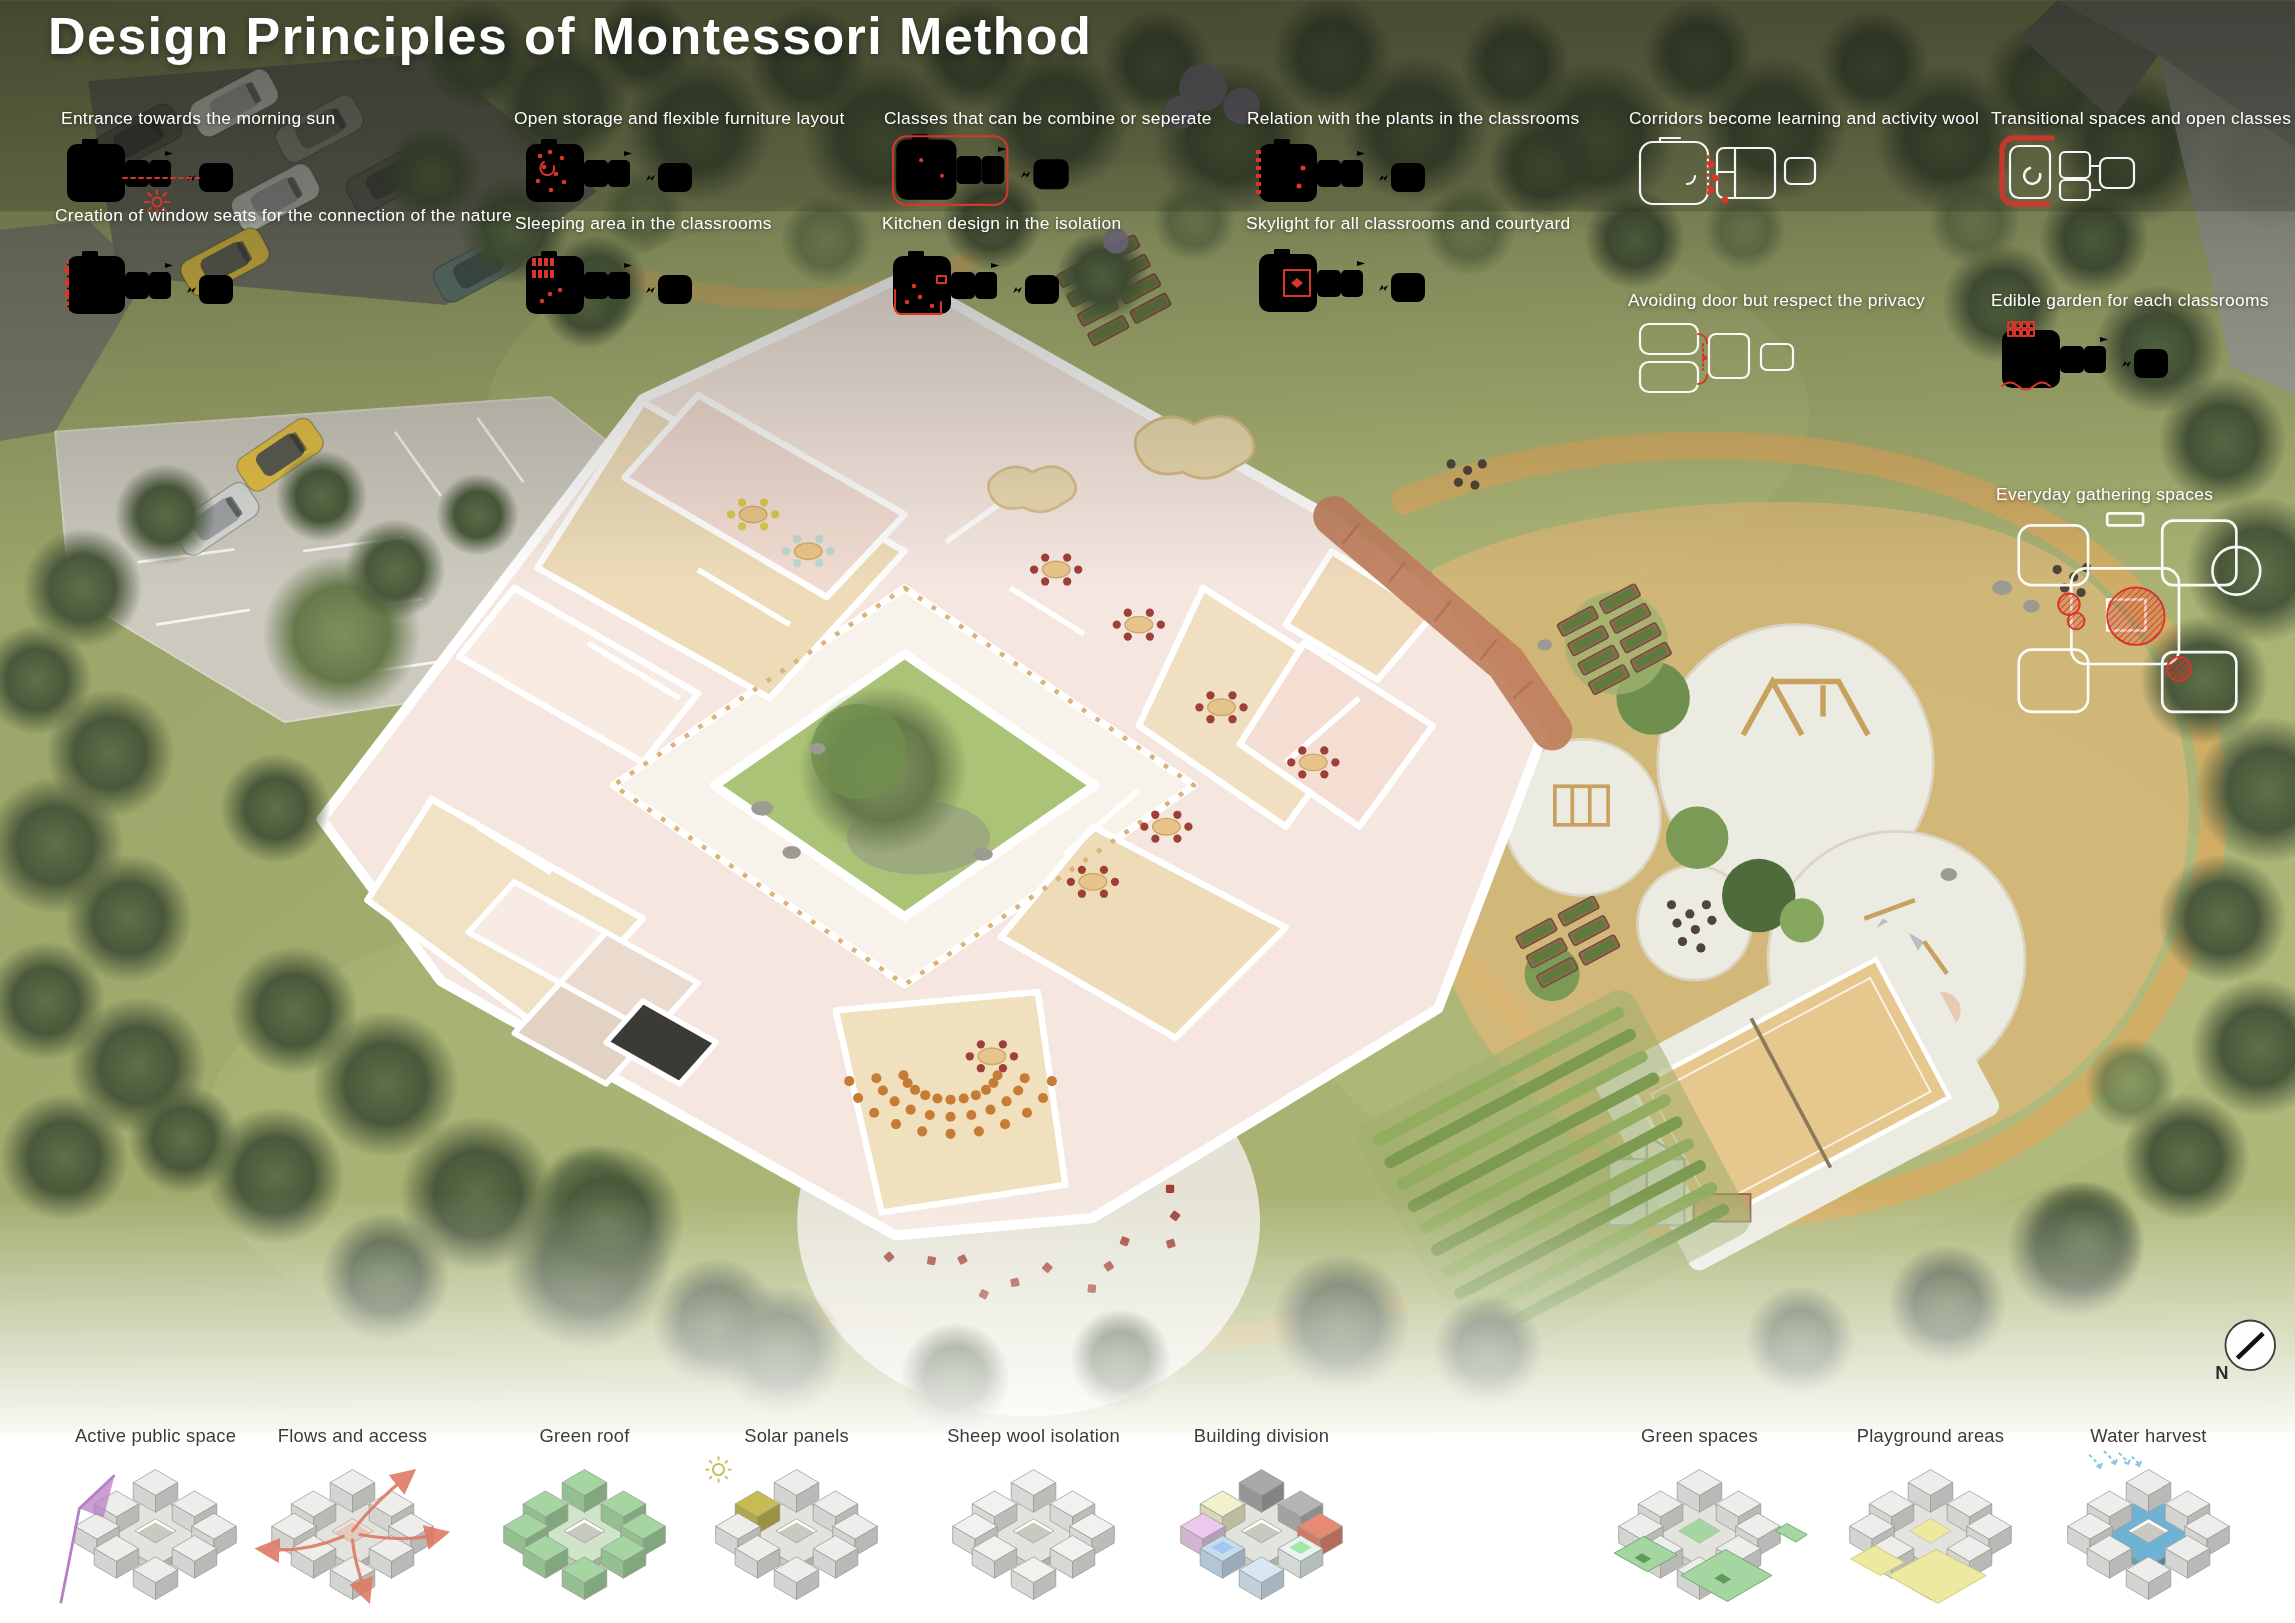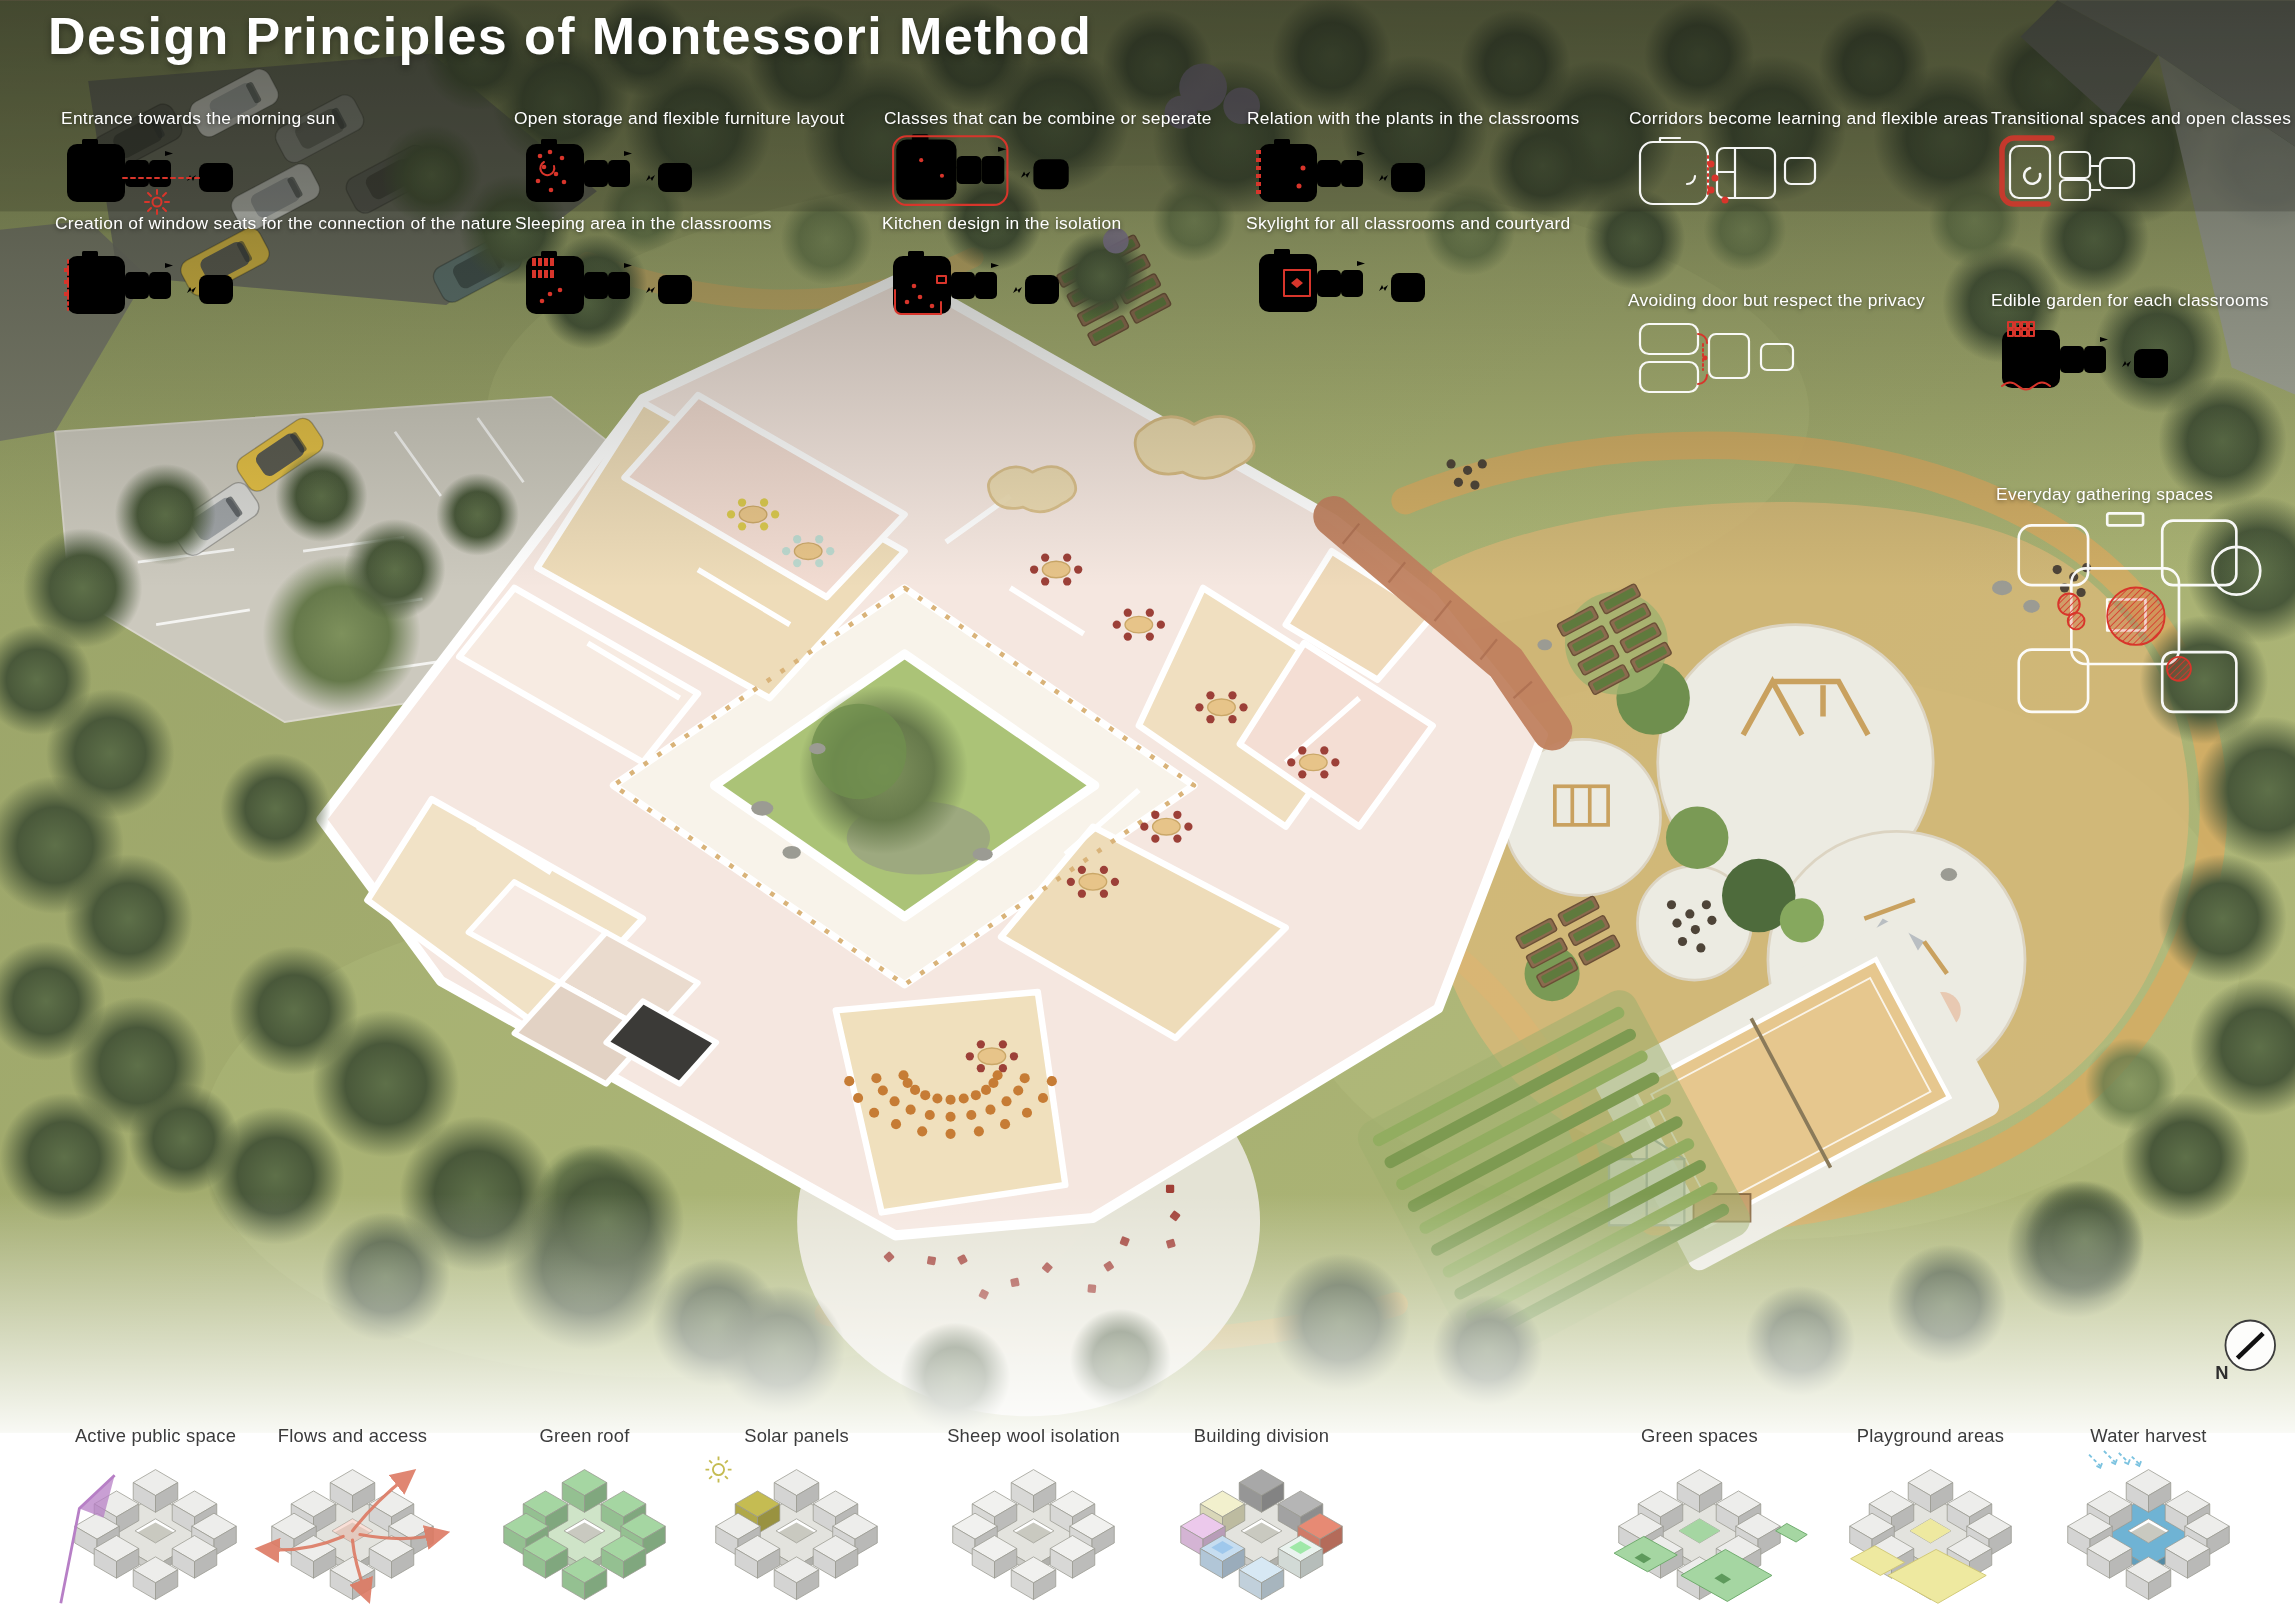--- a/index.html
+++ b/index.html
@@ -533,28 +533,28 @@
 
 <rect x="0" y="0" width="2500" height="640" fill="url(#gTop)"></rect>
 <rect x="0" y="0" width="2500" height="230" fill="rgba(30,34,24,.22)"></rect>
 <rect x="0" y="1300" width="2500" height="330" fill="url(#gFade)"></rect>
 <rect x="0" y="1560" width="2500" height="208" fill="#ffffff"></rect>
 </svg>
 
 <h1 class="title">Design Principles of Montessori Method</h1>
 
 <div class="plabel" style="left:61px;top:108px">Entrance towards the morning sun</div>
-<div class="plabel" style="left:55px;top:213px">Creation of window seats for the connection of the nature</div>
+<div class="plabel" style="left:55px;top:205px">Creation of window seats for the connection of the nature</div>
 <div class="plabel" style="left:514px;top:108px">Open storage and flexible furniture layout</div>
 <div class="plabel" style="left:515px;top:213px">Sleeping area in the classrooms</div>
 <div class="plabel" style="left:884px;top:108px">Classes that can be combine or seperate</div>
 <div class="plabel" style="left:882px;top:213px">Kitchen design in the isolation</div>
 <div class="plabel" style="left:1247px;top:108px">Relation with the plants in the classrooms</div>
 <div class="plabel" style="left:1246px;top:213px">Skylight for all classrooms and courtyard</div>
-<div class="plabel" style="left:1629px;top:108px">Corridors become learning and flexible areas</div>
+<div class="plabel" style="left:1629px;top:108px">Corridors become learning and activity wool</div>
 <div class="plabel" style="left:1628px;top:290px">Avoiding door but respect the privacy</div>
 <div class="plabel" style="left:1991px;top:108px">Transitional spaces and open classes</div>
 <div class="plabel" style="left:1991px;top:290px">Edible garden for each classrooms</div>
 <div class="plabel" style="left:1996px;top:484px">Everyday gathering spaces</div>
 
 <svg width="0" height="0" style="position:absolute">
 <defs>
   <pattern id="redHatch" width="4" height="4" patternTransform="rotate(45)" patternUnits="userSpaceOnUse">
     <rect width="4" height="4" fill="rgba(216,53,43,.2)"></rect>
           <line x1="0" y1="0" x2="0" y2="4" stroke="#d8352b" stroke-width="1.4"></line>

